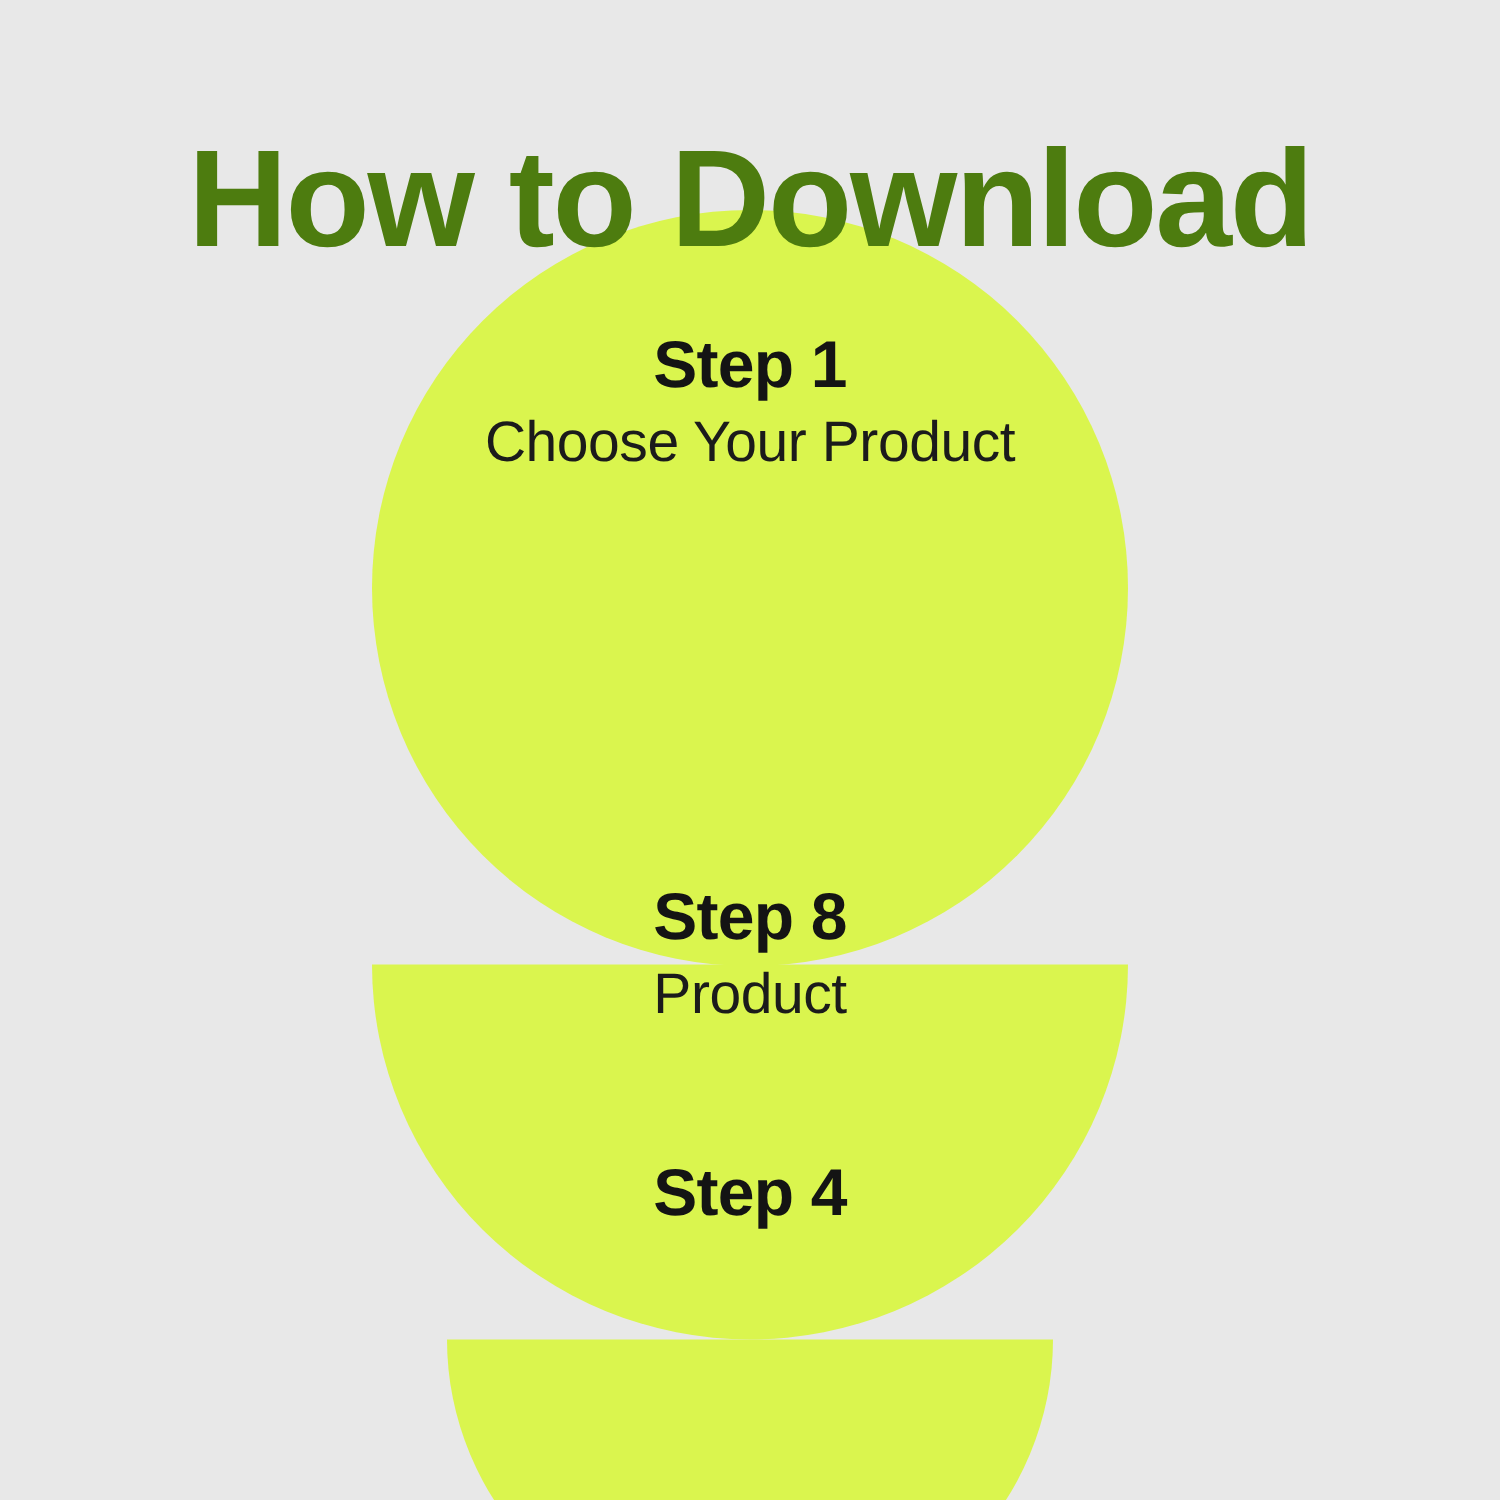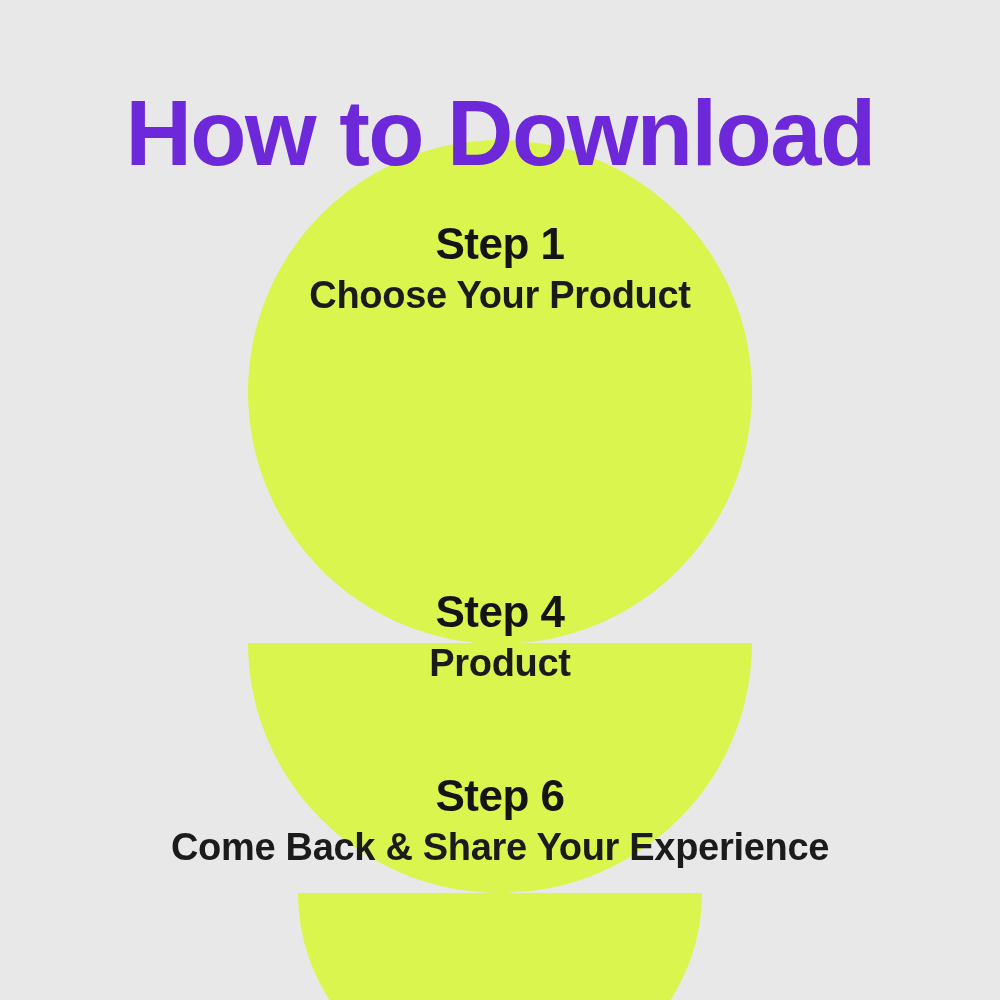--- a/index.html
+++ b/index.html
@@ -38,21 +38,21 @@
     top: 22px;
     left: 0;
     width: 1000px;
     text-align: center;
     z-index: 3;
     font-family: "Liberation Sans", "DejaVu Sans", sans-serif;
     font-weight: 700;
     font-size: 92px;
     line-height: 1.08;
     letter-spacing: -1.5px;
-    color: #6d28d9;
+    color: #4d7c0f;
     white-space: nowrap;
   }
 
   
   .steps {
     position: absolute;
     inset: 0;
     z-index: 3;
     width: 1000px;
     height: 880px;
@@ -73,21 +73,21 @@
     font-size: 44px;
     line-height: 1.0;
     letter-spacing: -0.5px;
     color: #141414;
     margin: 0 0 10px 0;
   }
 
   .step-desc {
     display: block;
     font-family: "Liberation Sans", "DejaVu Sans", sans-serif;
-    font-weight: 700;
+    font-weight: 400;
     font-size: 38px;
     line-height: 1.0;
     letter-spacing: -0.3px;
     color: #1b1b1b;
     margin: 0;
   }
 
   .step-1 { top: 222px; }
   .step-2 { top: 408px; }
   .step-3 { top: 590px; }
@@ -110,23 +110,22 @@
 
     <div class="step step-1">
       <span class="step-title">Step 1</span>
       <span class="step-desc">Choose Your Product</span>
     </div>
 
     <div class="step step-2">
     </div>
 
     <div class="step step-3">
-      <span class="step-title">Step 4</span>
+      <span class="step-title">Step 8</span>
       <span class="step-desc">Product</span>
     </div>
 
     <div class="step step-4">
-      <span class="step-title">Step 6</span>
-      <span class="step-desc">Come Back &amp; Share Your Experience</span>
+      <span class="step-title">Step 4</span>
     </div>
 
   </div>
 </div>
 
 </body></html>

